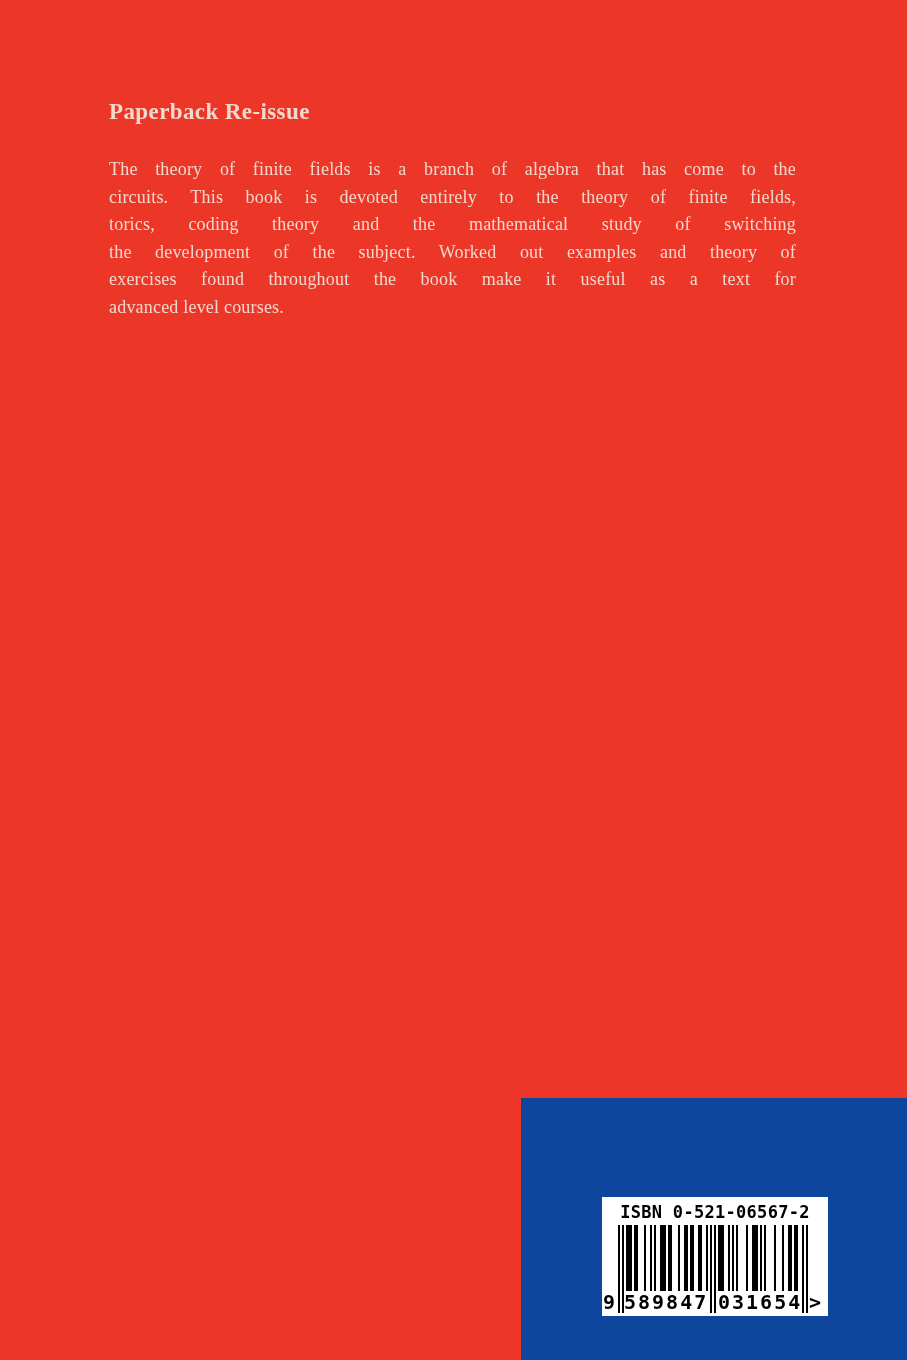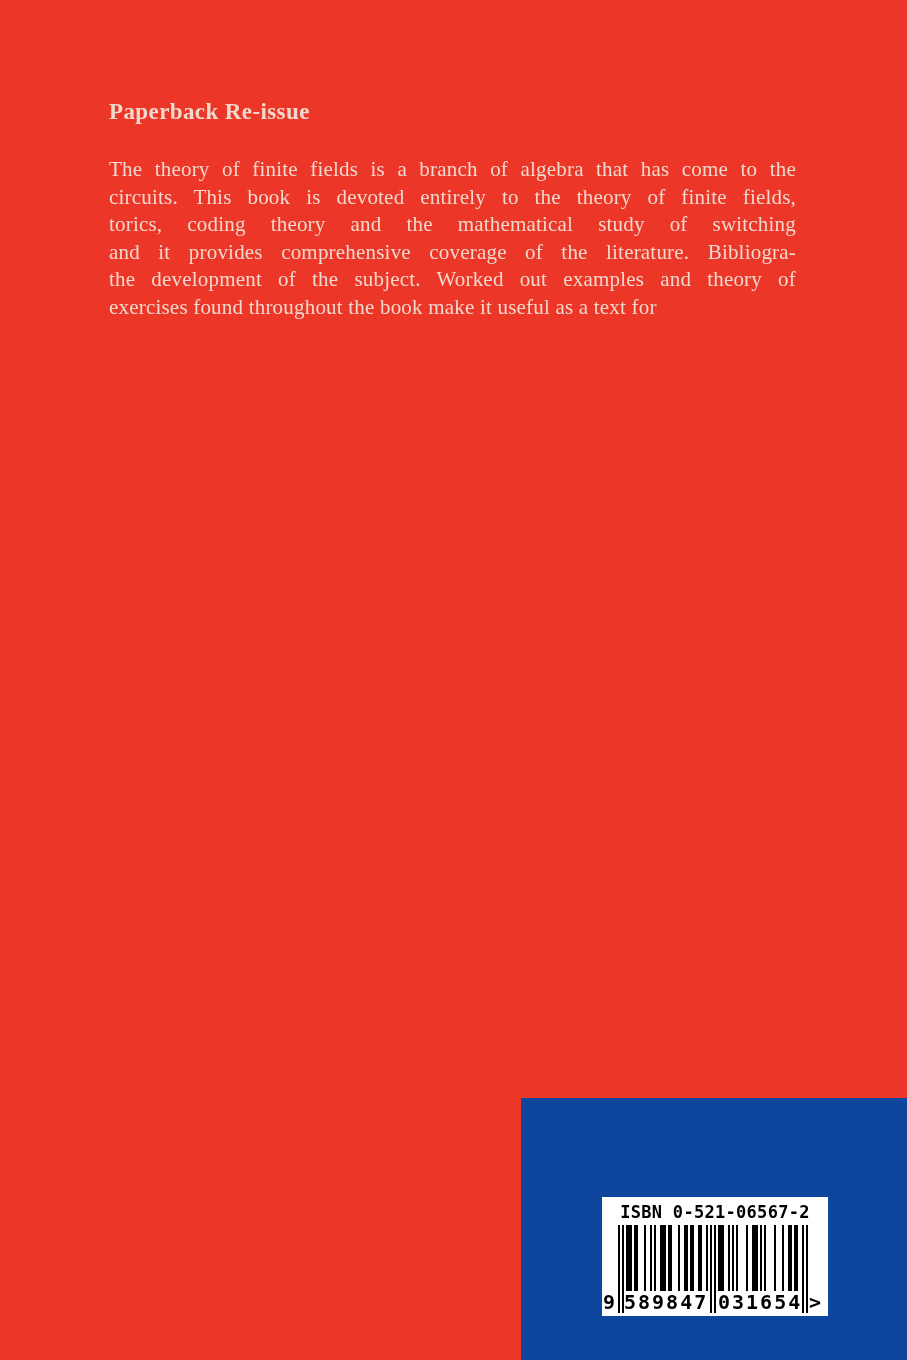--- a/index.html
+++ b/index.html
@@ -10,21 +10,21 @@
     overflow:hidden;
     font-family:"Liberation Serif", serif;
   }
   .heading{
     position:absolute;left:109px;top:99px;
     font-size:23px;font-weight:bold;letter-spacing:0.4px;
     color:#f2d9cd;
   }
   .para{
     position:absolute;left:109px;top:156px;width:687px;
-    font-size:21px;line-height:27.5px;color:#f2d9cd;
+    font-size:18px;line-height:27.5px;color:#f2d9cd;
     letter-spacing:0.2px;
   }
   .pline{text-align:justify;text-align-last:justify;white-space:normal;}
   .pline:last-child{text-align-last:left;}
   .panel{
     position:absolute;left:521px;top:1098px;right:0;bottom:0;
     background:#0d469c;
   }
   .logo{position:absolute;left:86px;top:12px;color:#edf6fd;}
   .logo-name{
@@ -66,23 +66,23 @@
 <body>
 
 <div class="cover">
 
   <div class="heading">Paperback Re-issue</div>
 
   <div class="para" id="para">
       <div class="pline">The theory of finite fields is a branch of algebra that has come to the</div>
       <div class="pline">circuits. This book is devoted entirely to the theory of finite fields,</div>
       <div class="pline">torics, coding theory and the mathematical study of switching</div>
-      <div class="pline">and it provides comprehensive coverage of the literature. Bibliogra-</div>
       <div class="pline">the development of the subject. Worked out examples and theory of</div>
       <div class="pline">exercises found throughout the book make it useful as a text for</div>
+      <div class="pline">advanced level courses.</div>
     </div>
 
   <div class="panel">
 
 
     <div class="isbnbox">
       <div class="isbnlabel">ISBN 0-521-06567-2</div>
       <div class="barcode">
         <div class="bars" id="bars">
             <div class="bar" style="height: 88px; background: rgb(0, 0, 0);"></div>

